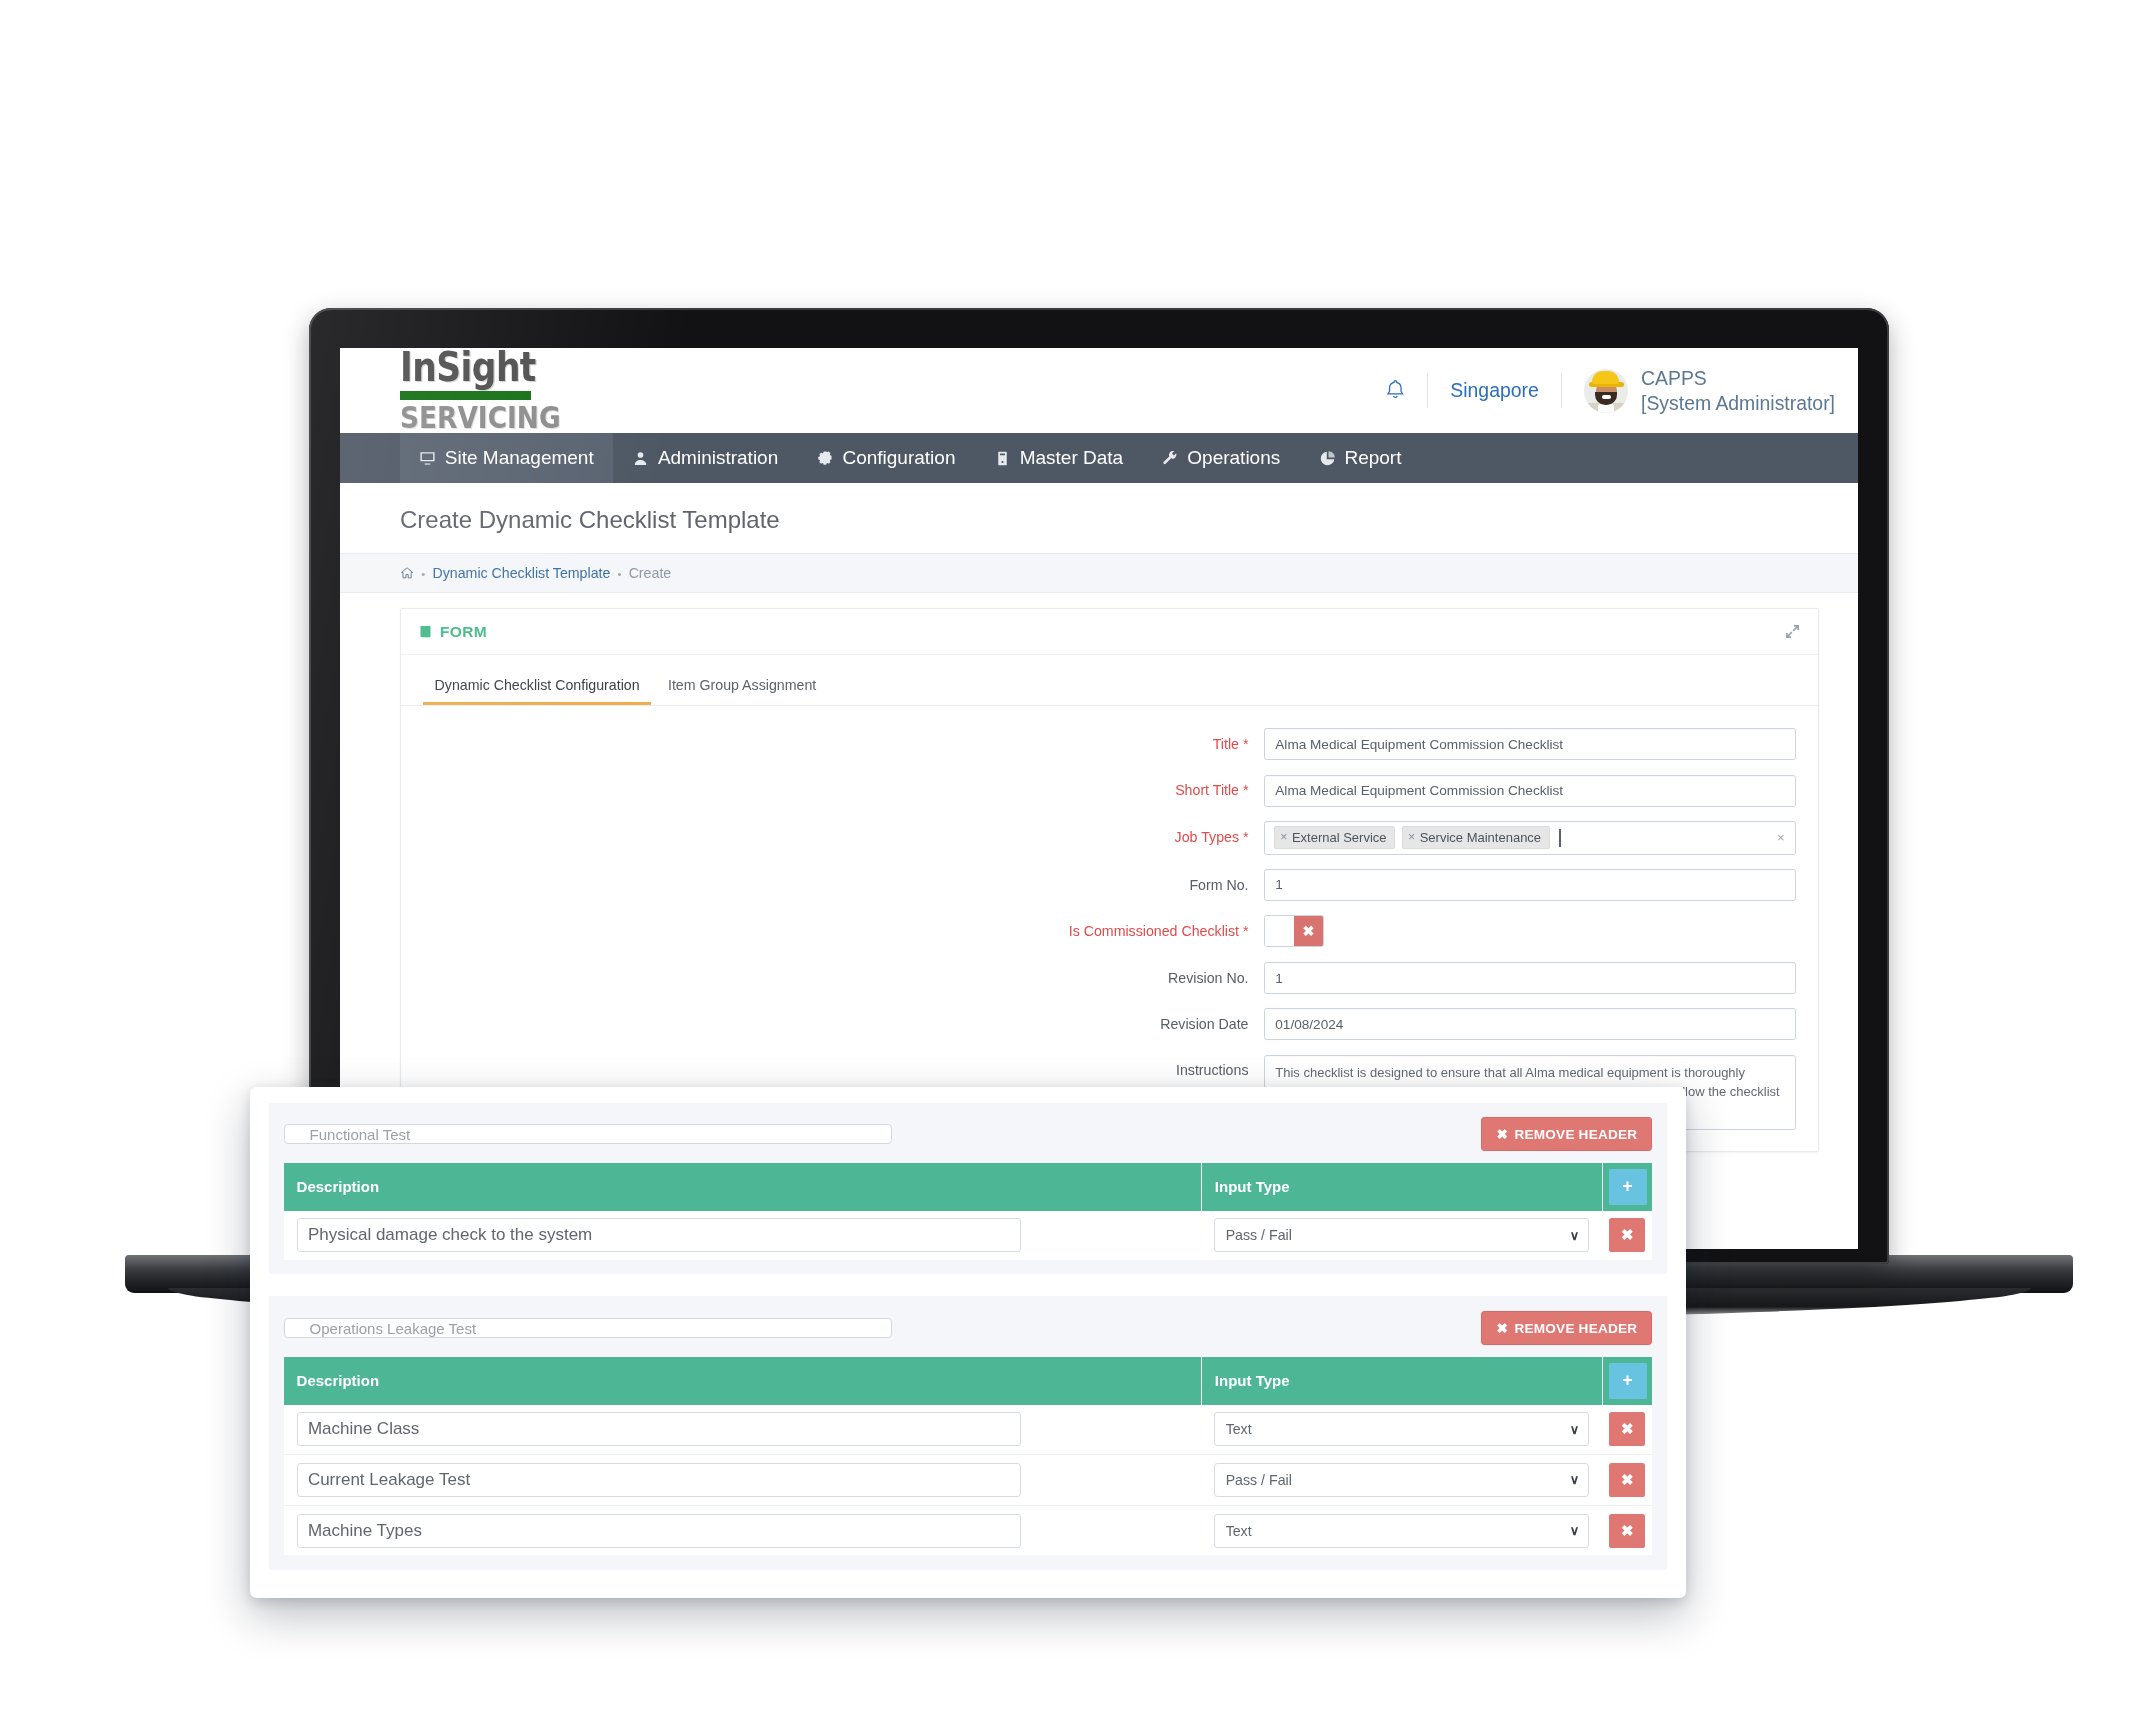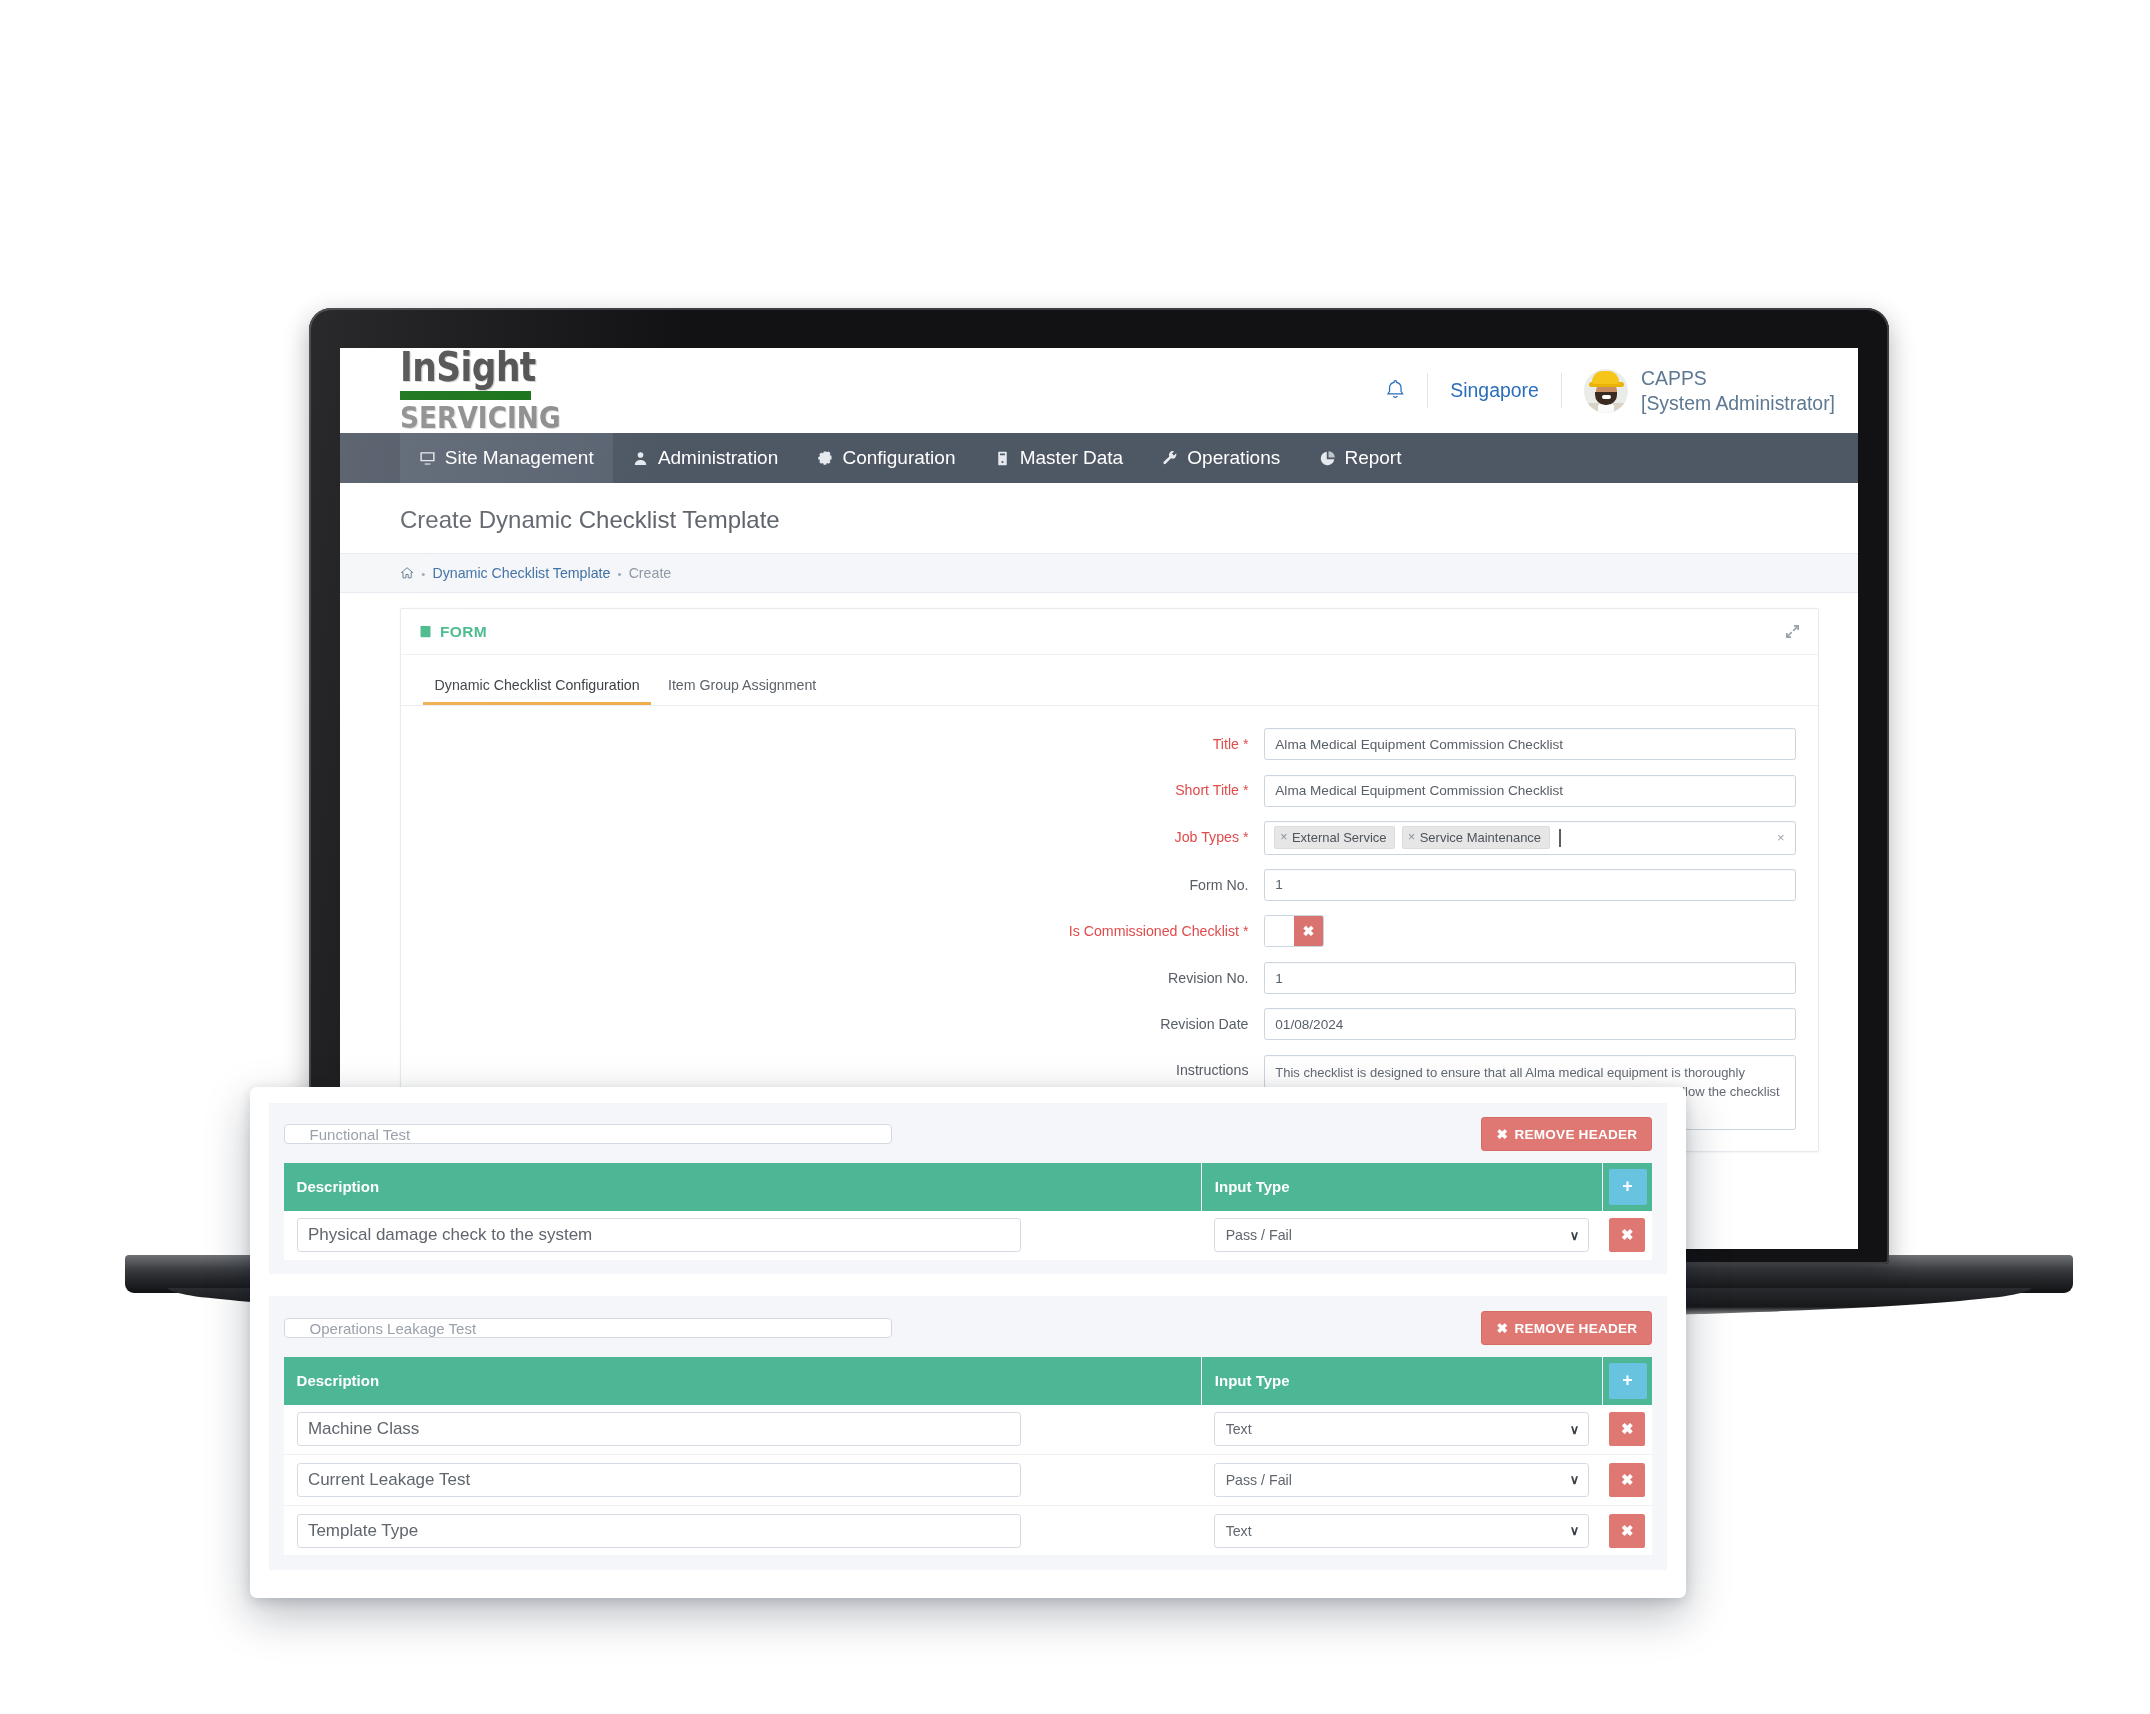--- a/index.html
+++ b/index.html
@@ -539,21 +539,21 @@
                 <span>Pass / Fail</span>
                 <span class="chev">∨</span>
               </div>
             </td>
             <td class="td-del">
               <div class="btn-del">✖</div>
             </td>
           </tr>
           <tr>
             <td>
-              <div class="cell-desc desc-inner">Template Type</div>
+              <div class="cell-desc desc-inner">Machine Types</div>
             </td>
             <td>
               <div class="cell-sel">
                 <span>Text</span>
                 <span class="chev">∨</span>
               </div>
             </td>
             <td class="td-del">
               <div class="btn-del">✖</div>
             </td>

